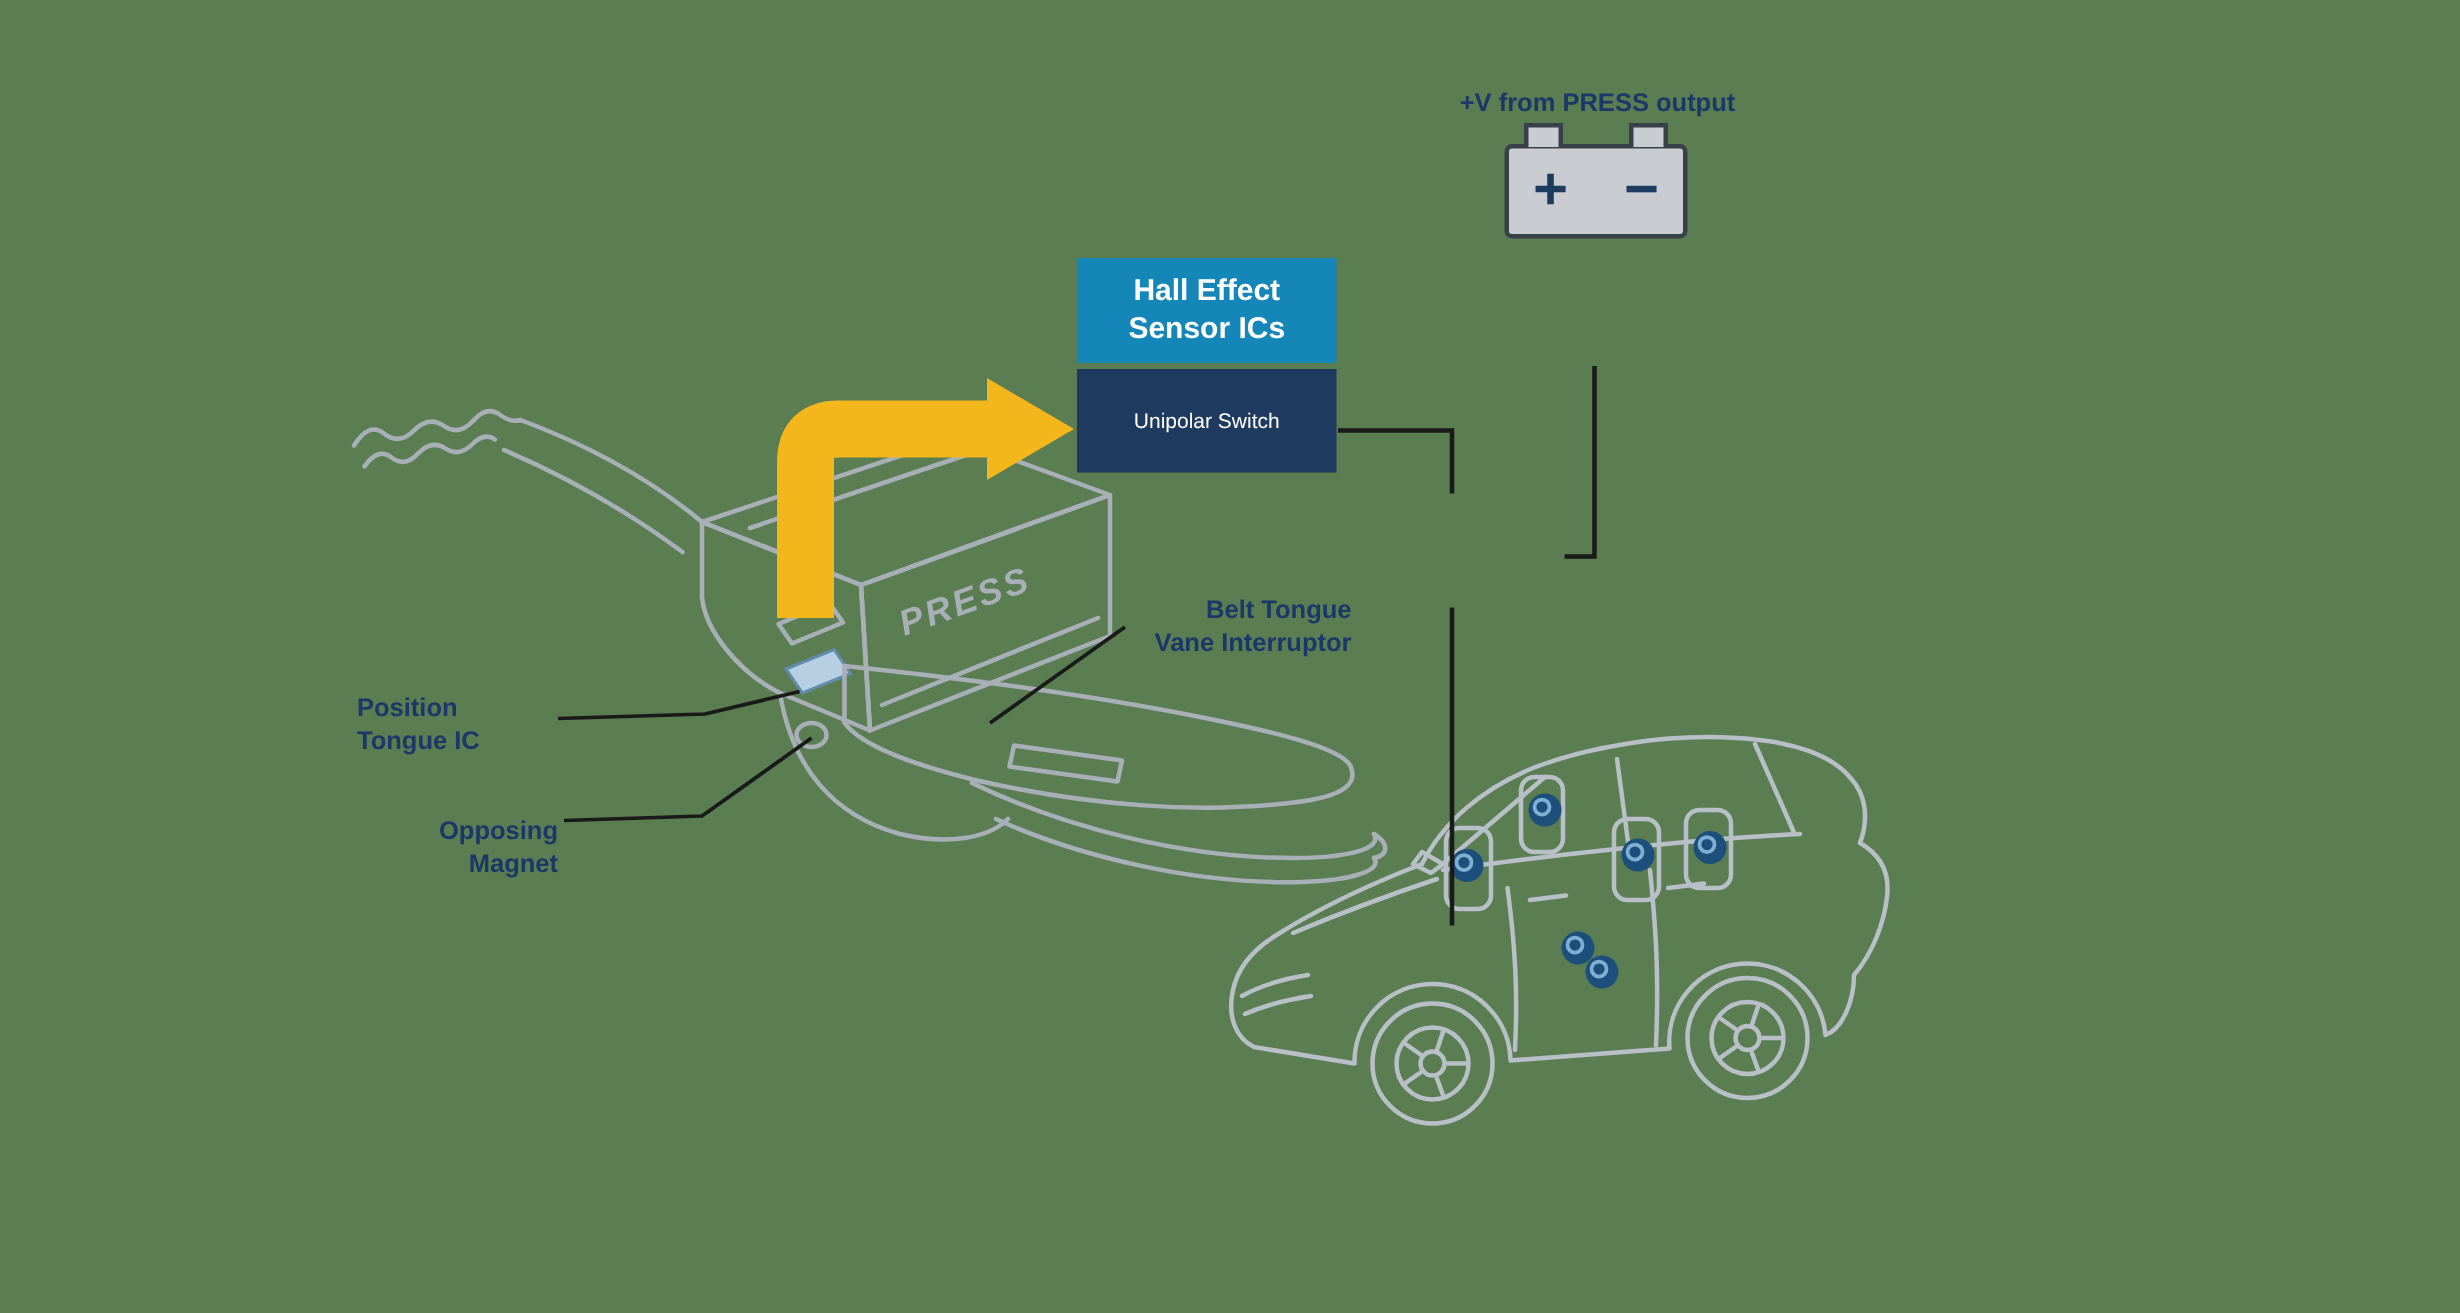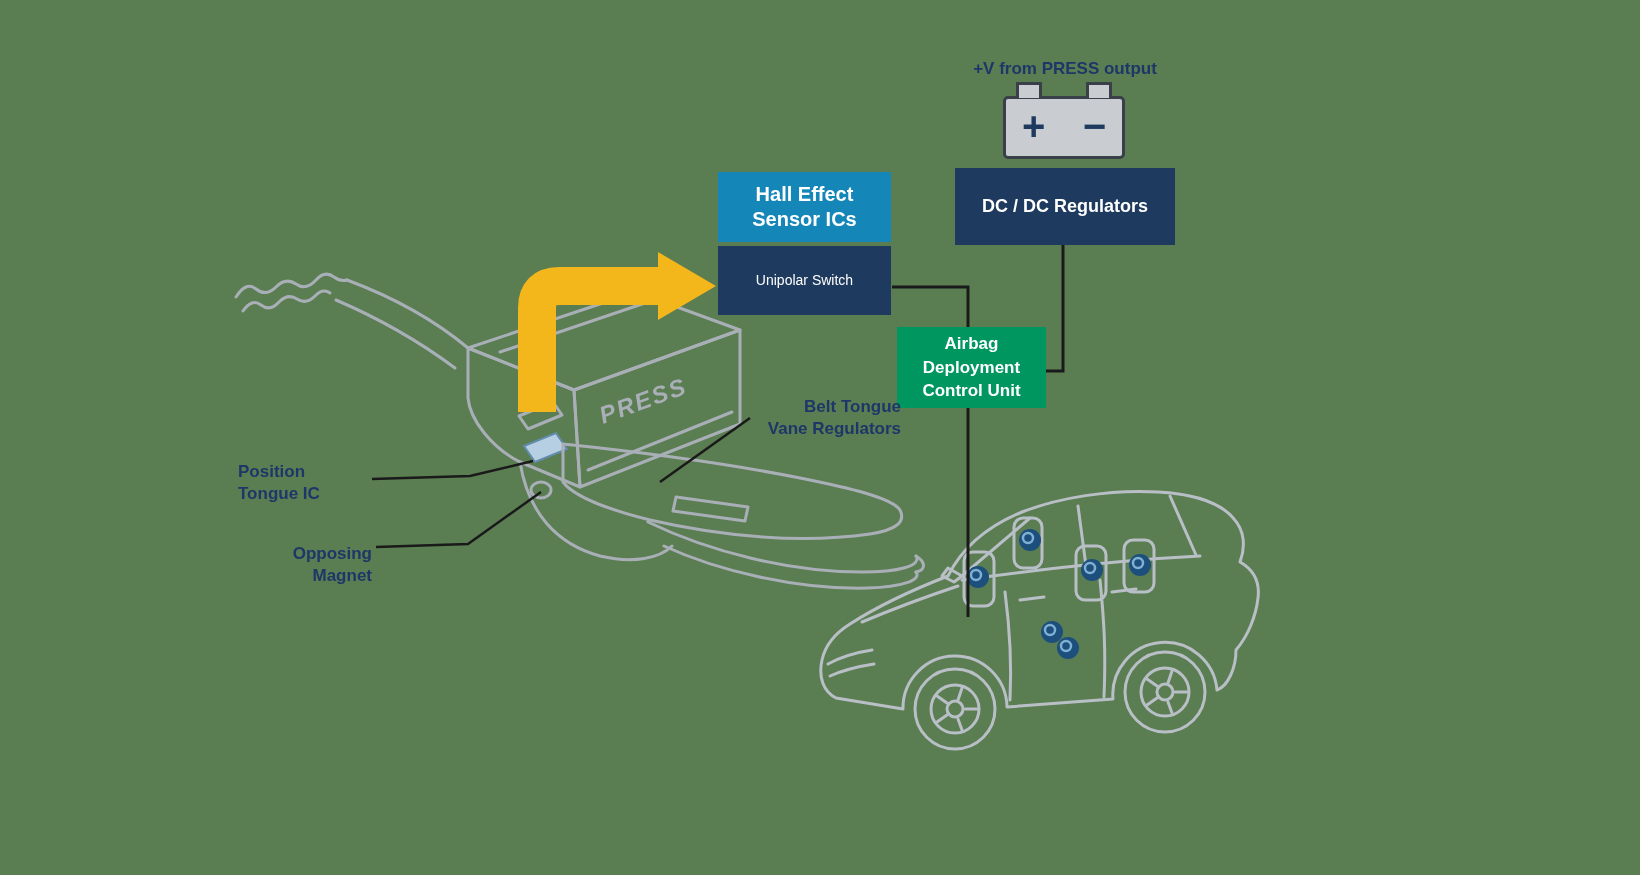--- a/index.html
+++ b/index.html
@@ -186,38 +186,30 @@
 
   <div class="node teal hall-box">
     <div>Hall Effect</div>
     <div>Sensor ICs</div>
   </div>
 
   <div class="node navy unipolar-box">
     <div>Unipolar Switch</div>
   </div>
 
-  <div class="node navy dcdc-box">
-    <div>DC / DC Regulators</div>
-  </div>
-
-  <div class="node green airbag-box">
-    <div>Airbag</div>
-    <div>Deployment</div>
-    <div>Control Unit</div>
-  </div>
+
 
   <div class="callout position-sensor-label">
     <div>Position</div>
     <div>Tongue IC</div>
   </div>
 
   <div class="callout opposing-magnet-label">
     <div>Opposing</div>
     <div>Magnet</div>
   </div>
 
   <div class="callout belt-tongue-label">
     <div>Belt Tongue</div>
-    <div>Vane Regulators</div>
+    <div>Vane Interruptor</div>
   </div>
 
 </div>
 
 </body></html>

